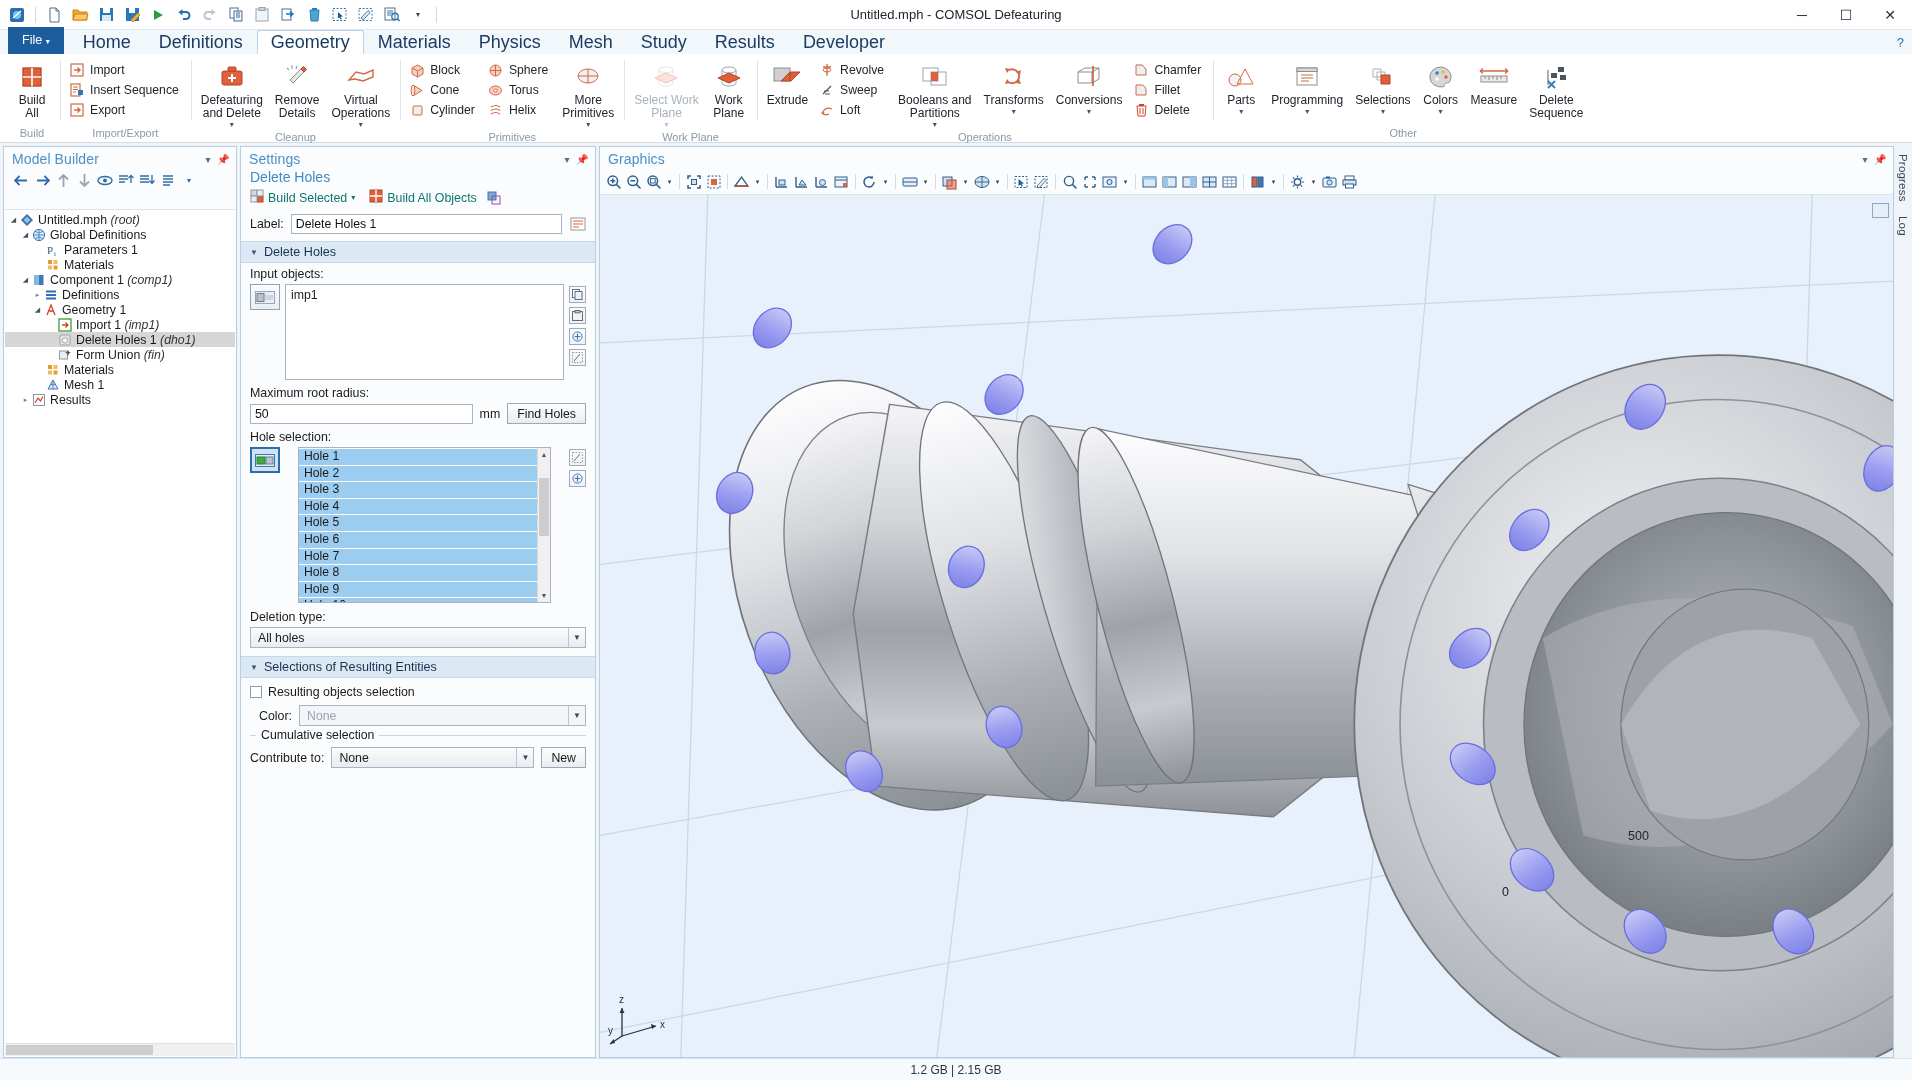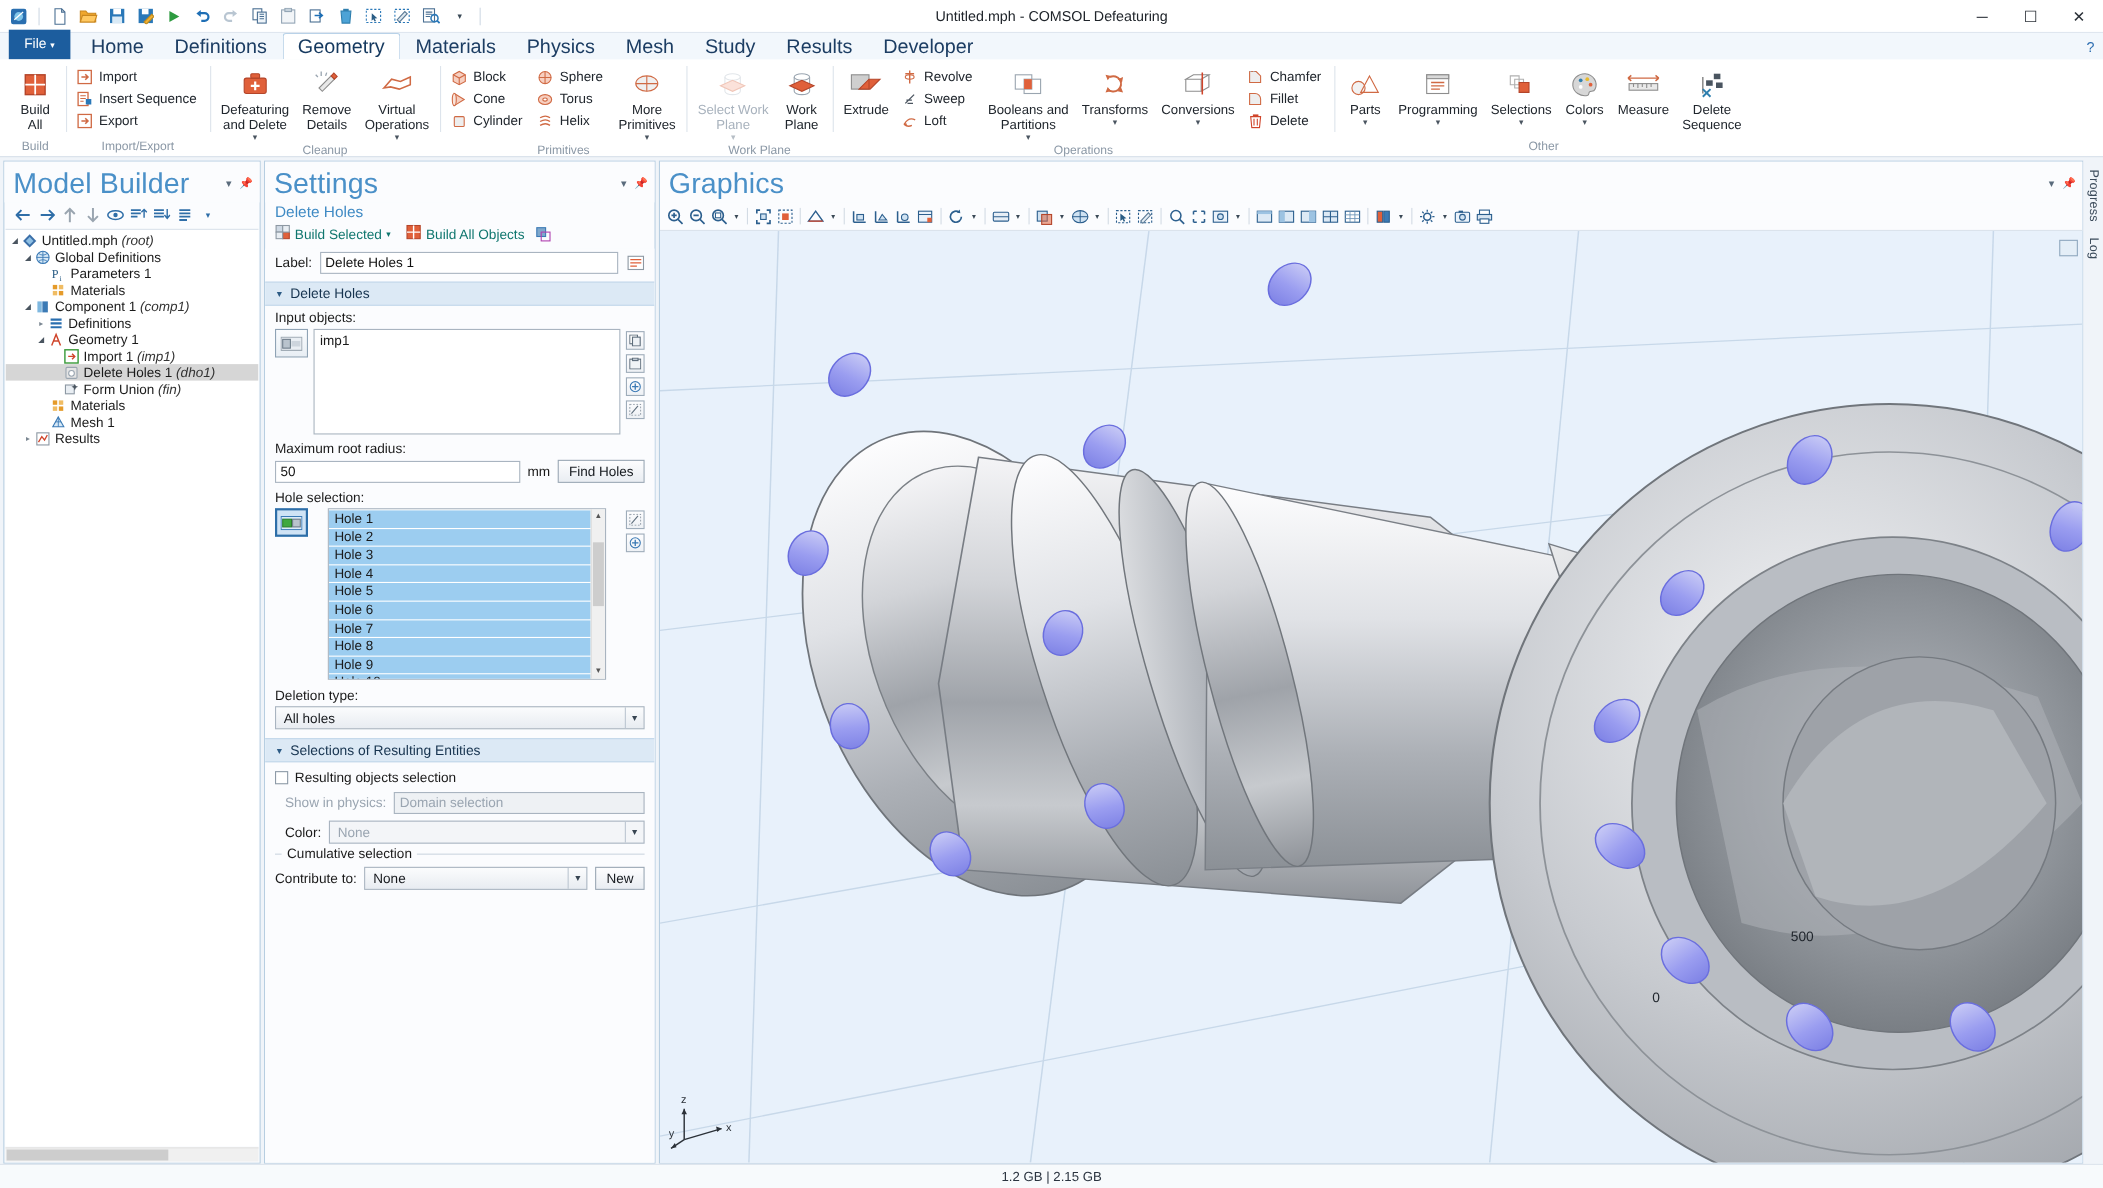--- a/index.html
+++ b/index.html
@@ -86,30 +86,30 @@
 
   
   .main { flex:1; display:flex; min-height:0; background:#f0f4f9; padding:3px 0 0 3px; }
 
   .panel {
     background:#fbfcfe; border:1px solid #b7cee1; display:flex; flex-direction:column; min-height:0;
   }
   .panel-hd {
     display:flex; align-items:center; padding:4px 6px 2px 8px; background:#fbfcfe;
   }
-  .panel-title { font-size:26px; color:#4a90c8; font-weight:400; letter-spacing:.1px; }
+  .panel-title { font-size:14px; color:#4a90c8; font-weight:400; letter-spacing:.1px; }
   .panel-hd-btns { margin-left:auto; display:flex; gap:7px; align-items:center; color:#5a6b7c; font-size:10px; }
 
   
   .mb { width:234px; flex:0 0 234px; margin-right:3px; }
   .mb-toolbar {
     display:flex; align-items:center; gap:3px; padding:2px 6px 4px 8px; color:#2f6ea8;
   }
   .mb-toolbar .ti { width:18px; height:18px; display:flex; align-items:center; justify-content:center; }
-  .tree { flex:1; overflow:hidden; background:#fff; border-top:1px solid #dbe3ec; margin:0 1px 1px 1px; padding-top:2px; }
+  .tree { flex:1; overflow:hidden; background:#fff; border-top:1px solid #dbe3ec; margin:16px 1px 1px 1px; padding-top:2px; }
   .tnode { display:flex; align-items:center; height:15px; font-size:12.3px; white-space:nowrap; cursor:default; }
   .tnode.sel { background:#d6d6d6; }
   .tarrow { width:11px; flex:0 0 11px; display:flex; align-items:center; justify-content:center; font-size:7px; color:#4a5560; }
   .ticon { width:16px; flex:0 0 16px; display:flex; align-items:center; justify-content:center; }
   .tlabel { padding-left:3px; }
   .tlabel i { color:#333; font-style:italic; }
 
   
   .settings { width:356px; flex:0 0 356px; margin-right:3px; }
   .st-sub { font-size:14px; color:#3f8ac4; padding:0 0 2px 9px; }
@@ -1059,24 +1059,20 @@
         <div class="sect-hd" style="margin-top:8px;">
           <span class="tri">▼</span>
           <span>Selections of Resulting Entities</span>
         </div>
 
         <div class="row" style="gap:6px; padding-top:7px;">
           <span class="chk"></span>
           <span class="lbl">Resulting objects selection</span>
         </div>
 
-        <div class="row" style="padding-left:18px;">
-          <span class="lbl disabled-txt">Show in physics:</span>
-          <input class="inp dis" disabled="" value="Domain selection" style="">
-        </div>
 
         <div class="row" style="padding-left:18px;">
           <span class="lbl">Color:</span>
           <div class="combo" style="background:#f3f5f8;">
             <span class="disabled-txt">None</span>
             <span class="arrow">▼</span>
           </div>
         </div>
 
         <div class="grp-box">

